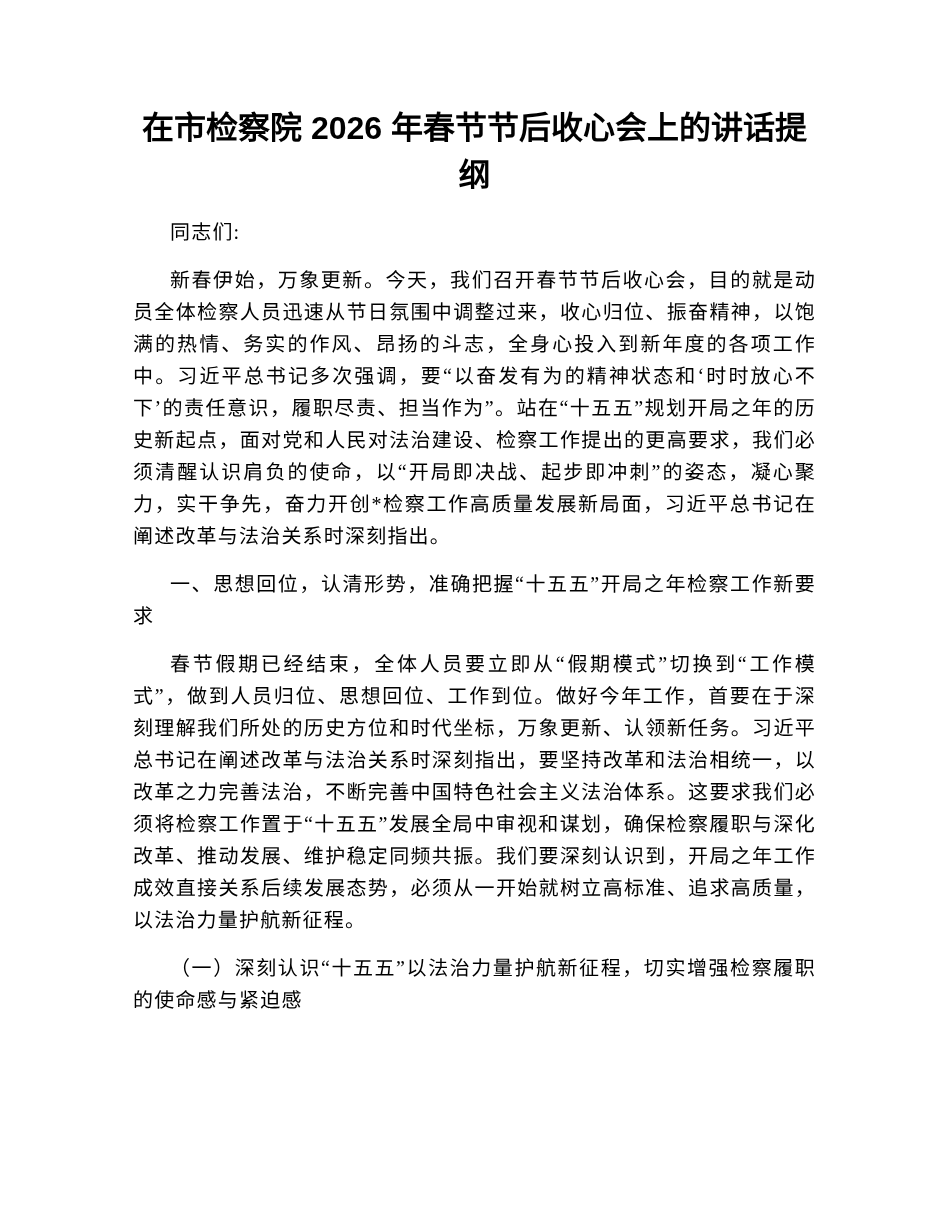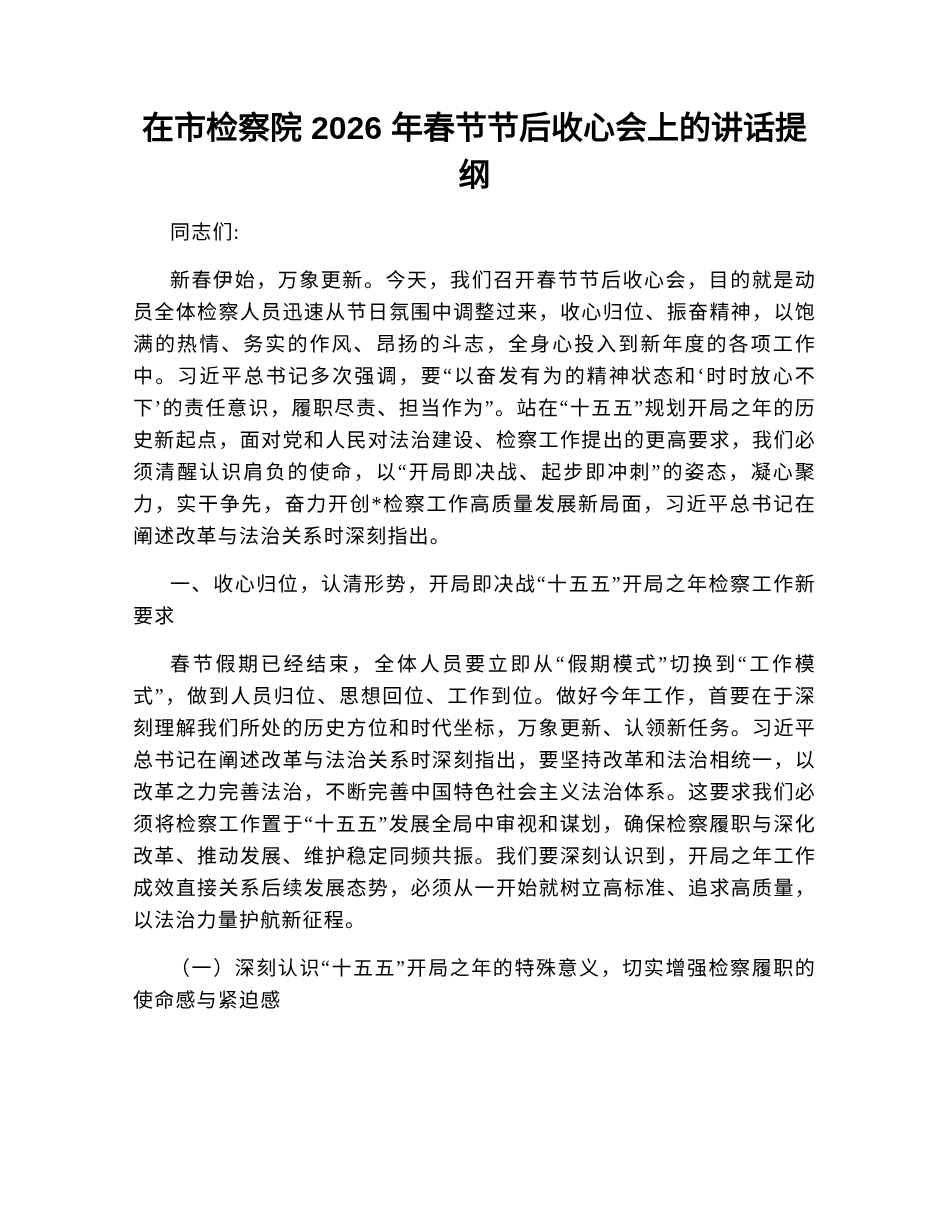--- a/index.html
+++ b/index.html
@@ -43,18 +43,18 @@
 </head>
 <body>
 
 <div class="page">
   <h1 class="doc-title">在市检察院 2026 年春节节后收心会上的讲话提纲</h1>
 
   <p class="para">同志们:</p>
 
   <p class="para">新春伊始，万象更新。今天，我们召开春节节后收心会，目的就是动员全体检察人员迅速从节日氛围中调整过来，收心归位、振奋精神，以饱满的热情、务实的作风、昂扬的斗志，全身心投入到新年度的各项工作中。习近平总书记多次强调，要“以奋发有为的精神状态和‘时时放心不下’的责任意识，履职尽责、担当作为”。站在“十五五”规划开局之年的历史新起点，面对党和人民对法治建设、检察工作提出的更高要求，我们必须清醒认识肩负的使命，以“开局即决战、起步即冲刺”的姿态，凝心聚力，实干争先，奋力开创*检察工作高质量发展新局面，习近平总书记在阐述改革与法治关系时深刻指出。</p>
 
-  <p class="para">一、收心归位，认清形势，开局即决战“十五五”开局之年检察工作新要求</p>
+  <p class="para">一、思想回位，认清形势，准确把握“十五五”开局之年检察工作新要求</p>
 
   <p class="para">春节假期已经结束，全体人员要立即从“假期模式”切换到“工作模式”，做到人员归位、思想回位、工作到位。做好今年工作，首要在于深刻理解我们所处的历史方位和时代坐标，万象更新、认领新任务。习近平总书记在阐述改革与法治关系时深刻指出，要坚持改革和法治相统一，以改革之力完善法治，不断完善中国特色社会主义法治体系。这要求我们必须将检察工作置于“十五五”发展全局中审视和谋划，确保检察履职与深化改革、推动发展、维护稳定同频共振。我们要深刻认识到，开局之年工作成效直接关系后续发展态势，必须从一开始就树立高标准、追求高质量，以法治力量护航新征程。</p>
 
-  <p class="para">（一）深刻认识“十五五”开局之年的特殊意义，切实增强检察履职的使命感与紧迫感</p>
+  <p class="para">（一）深刻认识“十五五”以法治力量护航新征程，切实增强检察履职的使命感与紧迫感</p>
 </div>
 
 </body></html>

